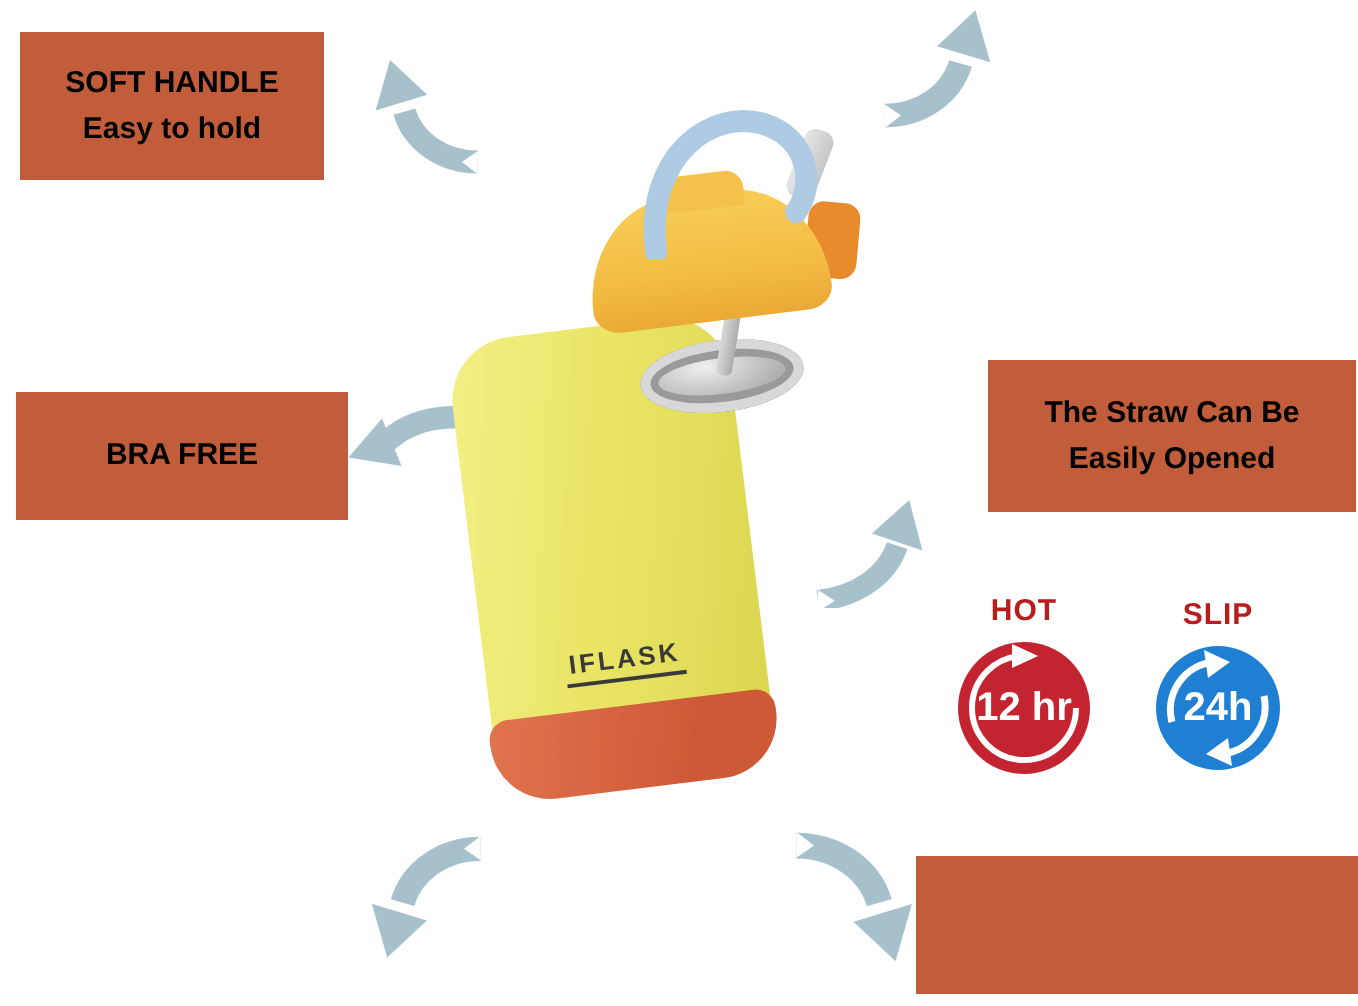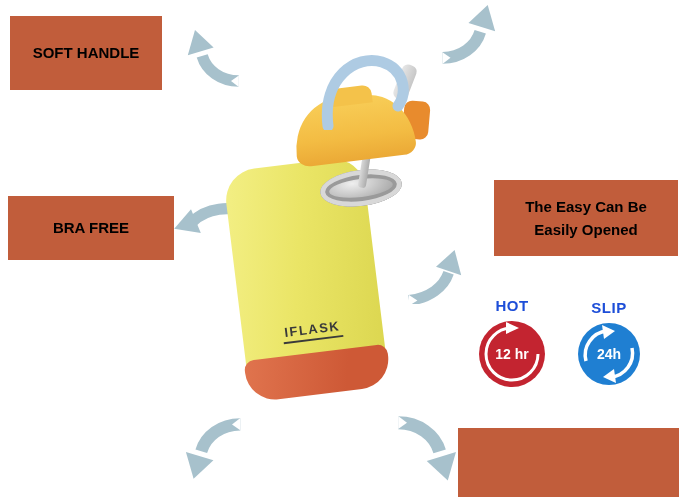--- a/index.html
+++ b/index.html
@@ -55,47 +55,48 @@
     background:linear-gradient(180deg,#F8CE58 0%,#F3BC43 62%,#EBA936 100%);
     border-radius:48px 48px 14px 14px / 56px 56px 12px 12px;
   }
   .lid-mount{
     position:absolute;left:38px;top:0;width:44px;height:18px;background:#F4C24A;
     border-radius:9px 9px 0 0;
   }
   .strap{position:absolute;left:108px;top:2px;width:96px;height:80px;z-index:5;}
   
   .badge{position:absolute;text-align:center;}
-  .badge-label{font-weight:bold;font-size:15px;color:#1d4ed8;letter-spacing:0.5px;}
+  .badge-label{font-weight:bold;font-size:15px;color:#b91c1c;letter-spacing:0.5px;}
   .badge-circle{position:relative;margin:7px auto 0 auto;border-radius:50%;}
   .badge-circle span{
     position:absolute;left:0;top:0;width:100%;height:100%;
     display:flex;align-items:center;justify-content:center;
-    color:#fff;font-weight:bold;font-size:14px;
+    color:#fff;font-weight:bold;font-size:20px;
   }
   .badge-circle svg{position:absolute;left:0;top:0;}
   .hot-circle{width:66px;height:66px;background:#C32430;}
   .cold-circle{width:62px;height:62px;background:#1F7FD2;}
 </style>
 </head>
 <body>
 
 <div class="canvas">
 
   <div class="callout" style="left:10px;top:16px;width:152px;height:74px">
     <div>SOFT HANDLE</div>
+    <div>Easy to hold</div>
   </div>
 
 
   <div class="callout" style="left:8px;top:196px;width:166px;height:64px">
     <div>BRA FREE</div>
   </div>
 
   <div class="callout" style="left:494px;top:180px;width:184px;height:76px">
-    <div>The Easy Can Be</div>
+    <div>The Straw Can Be</div>
     <div>Easily Opened</div>
   </div>
 
 
   <div class="callout" style="left:458px;top:428px;width:221px;height:69px">
   </div>
 
   <svg class="arrow" style="left:186px;top:24px;width:60px;height:66px" viewBox="0 0 100 100">
     <path d="M88 90 C58 90 34 72 27 48" fill="none" stroke="#A7C1CC" stroke-width="19"></path>
     <polygon points="15,5 3,47 46,34" fill="#A7C1CC"></polygon>

